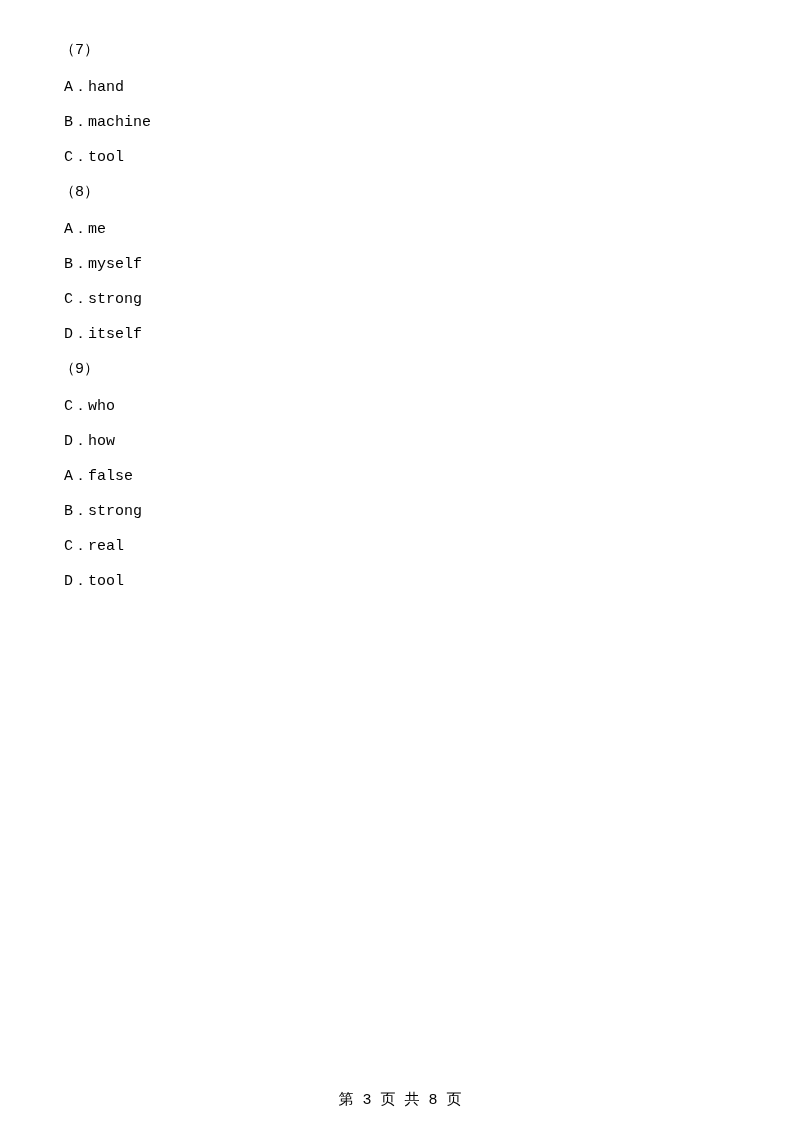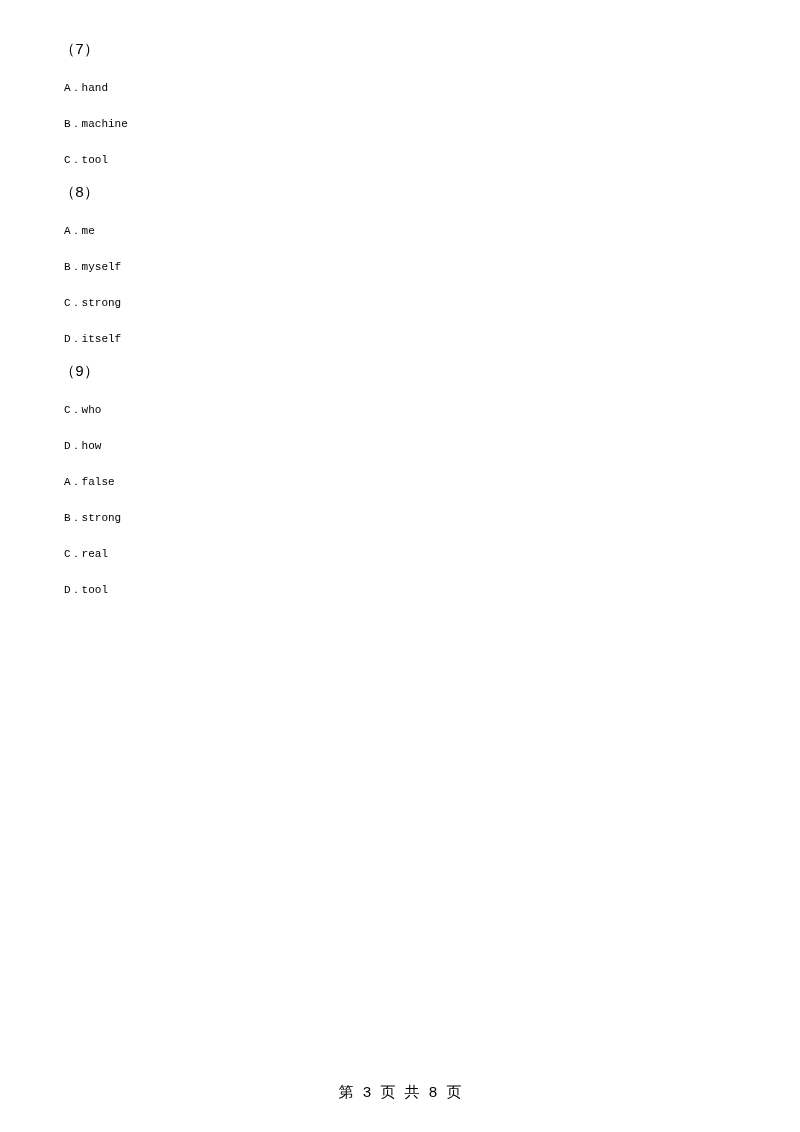--- a/index.html
+++ b/index.html
@@ -18,30 +18,29 @@
     }
     .page-content {
       padding: 40px 60px 60px 60px;
     }
     .question-number {
       margin-bottom: 18px;
       font-size: 15px;
     }
     .option {
       margin-bottom: 16px;
-      font-size: 11px;
+      font-size: 15px;
       padding-left: 4px;
-      margin-top: 21px;
     }
     .section {
       margin-bottom: 6px;
     }
     .page-footer {
       position: absolute;
-      bottom: 30px;
+      bottom: 23px;
       width: 100%;
       text-align: center;
       font-size: 15px;
       color: #000;
     }
   </style>
 </head>
 <body>
 
 <div class="page-content">

